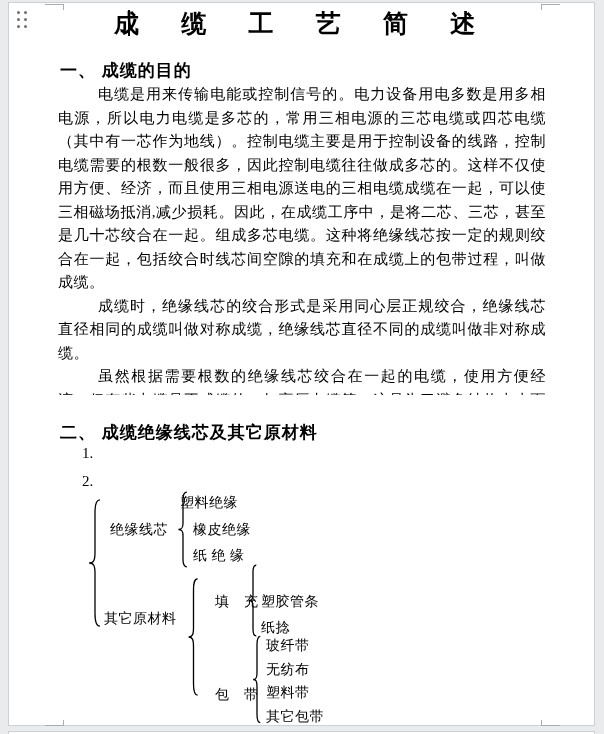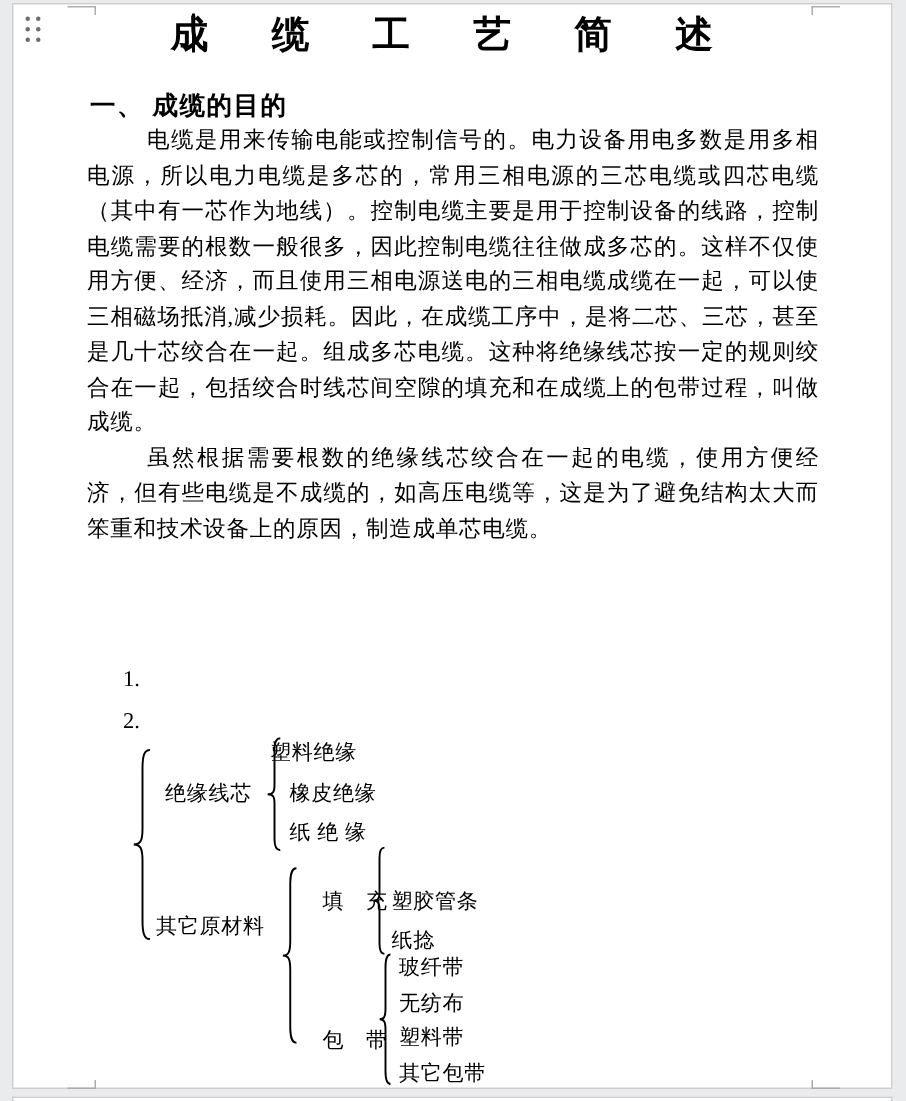--- a/index.html
+++ b/index.html
@@ -98,23 +98,25 @@
       <i></i>
       <i></i>
   </div>
 
   <div class="doc-title"><span class="caret"></span><span>成 缆 工 艺 简 述</span></div>
 
   <div class="sec-heading sec1">一、 成缆的目的</div>
 
   <div class="body-flow">
     <p>电缆是用来传输电能或控制信号的。电力设备用电多数是用多相电源，所以电力电缆是多芯的，常用三相电源的三芯电缆或四芯电缆（其中有一芯作为地线）。控制电缆主要是用于控制设备的线路，控制电缆需要的根数一般很多，因此控制电缆往往做成多芯的。这样不仅使用方便、经济，而且使用三相电源送电的三相电缆成缆在一起，可以使三相磁场抵消,减少损耗。因此，在成缆工序中，是将二芯、三芯，甚至是几十芯绞合在一起。组成多芯电缆。这种将绝缘线芯按一定的规则绞合在一起，包括绞合时线芯间空隙的填充和在成缆上的包带过程，叫做成缆。</p>
+    <p>成缆时，绝缘线芯的绞合形式是采用同心层正规绞合，绝缘线芯直径相同的成缆叫做对称成缆，绝缘线芯直径不同的成缆叫做非对称成缆。</p>
     <p>虽然根据需要根数的绝缘线芯绞合在一起的电缆，使用方便经济，但有些电缆是不成缆的，如高压电缆等，这是为了避免结构太大而笨重和技术设备上的原因，制造成单芯电缆。</p>
   </div>
 
+  <div class="sec-heading sec2">二、 成缆绝缘线芯及其它原材料</div>
 
   <div class="num-list">
     <div class="num-item">
       <span class="no">1.</span>
     </div>
     <div class="num-item">
       <span class="no">2.</span>
       <span class="txt"></span>
     </div>
   </div>

